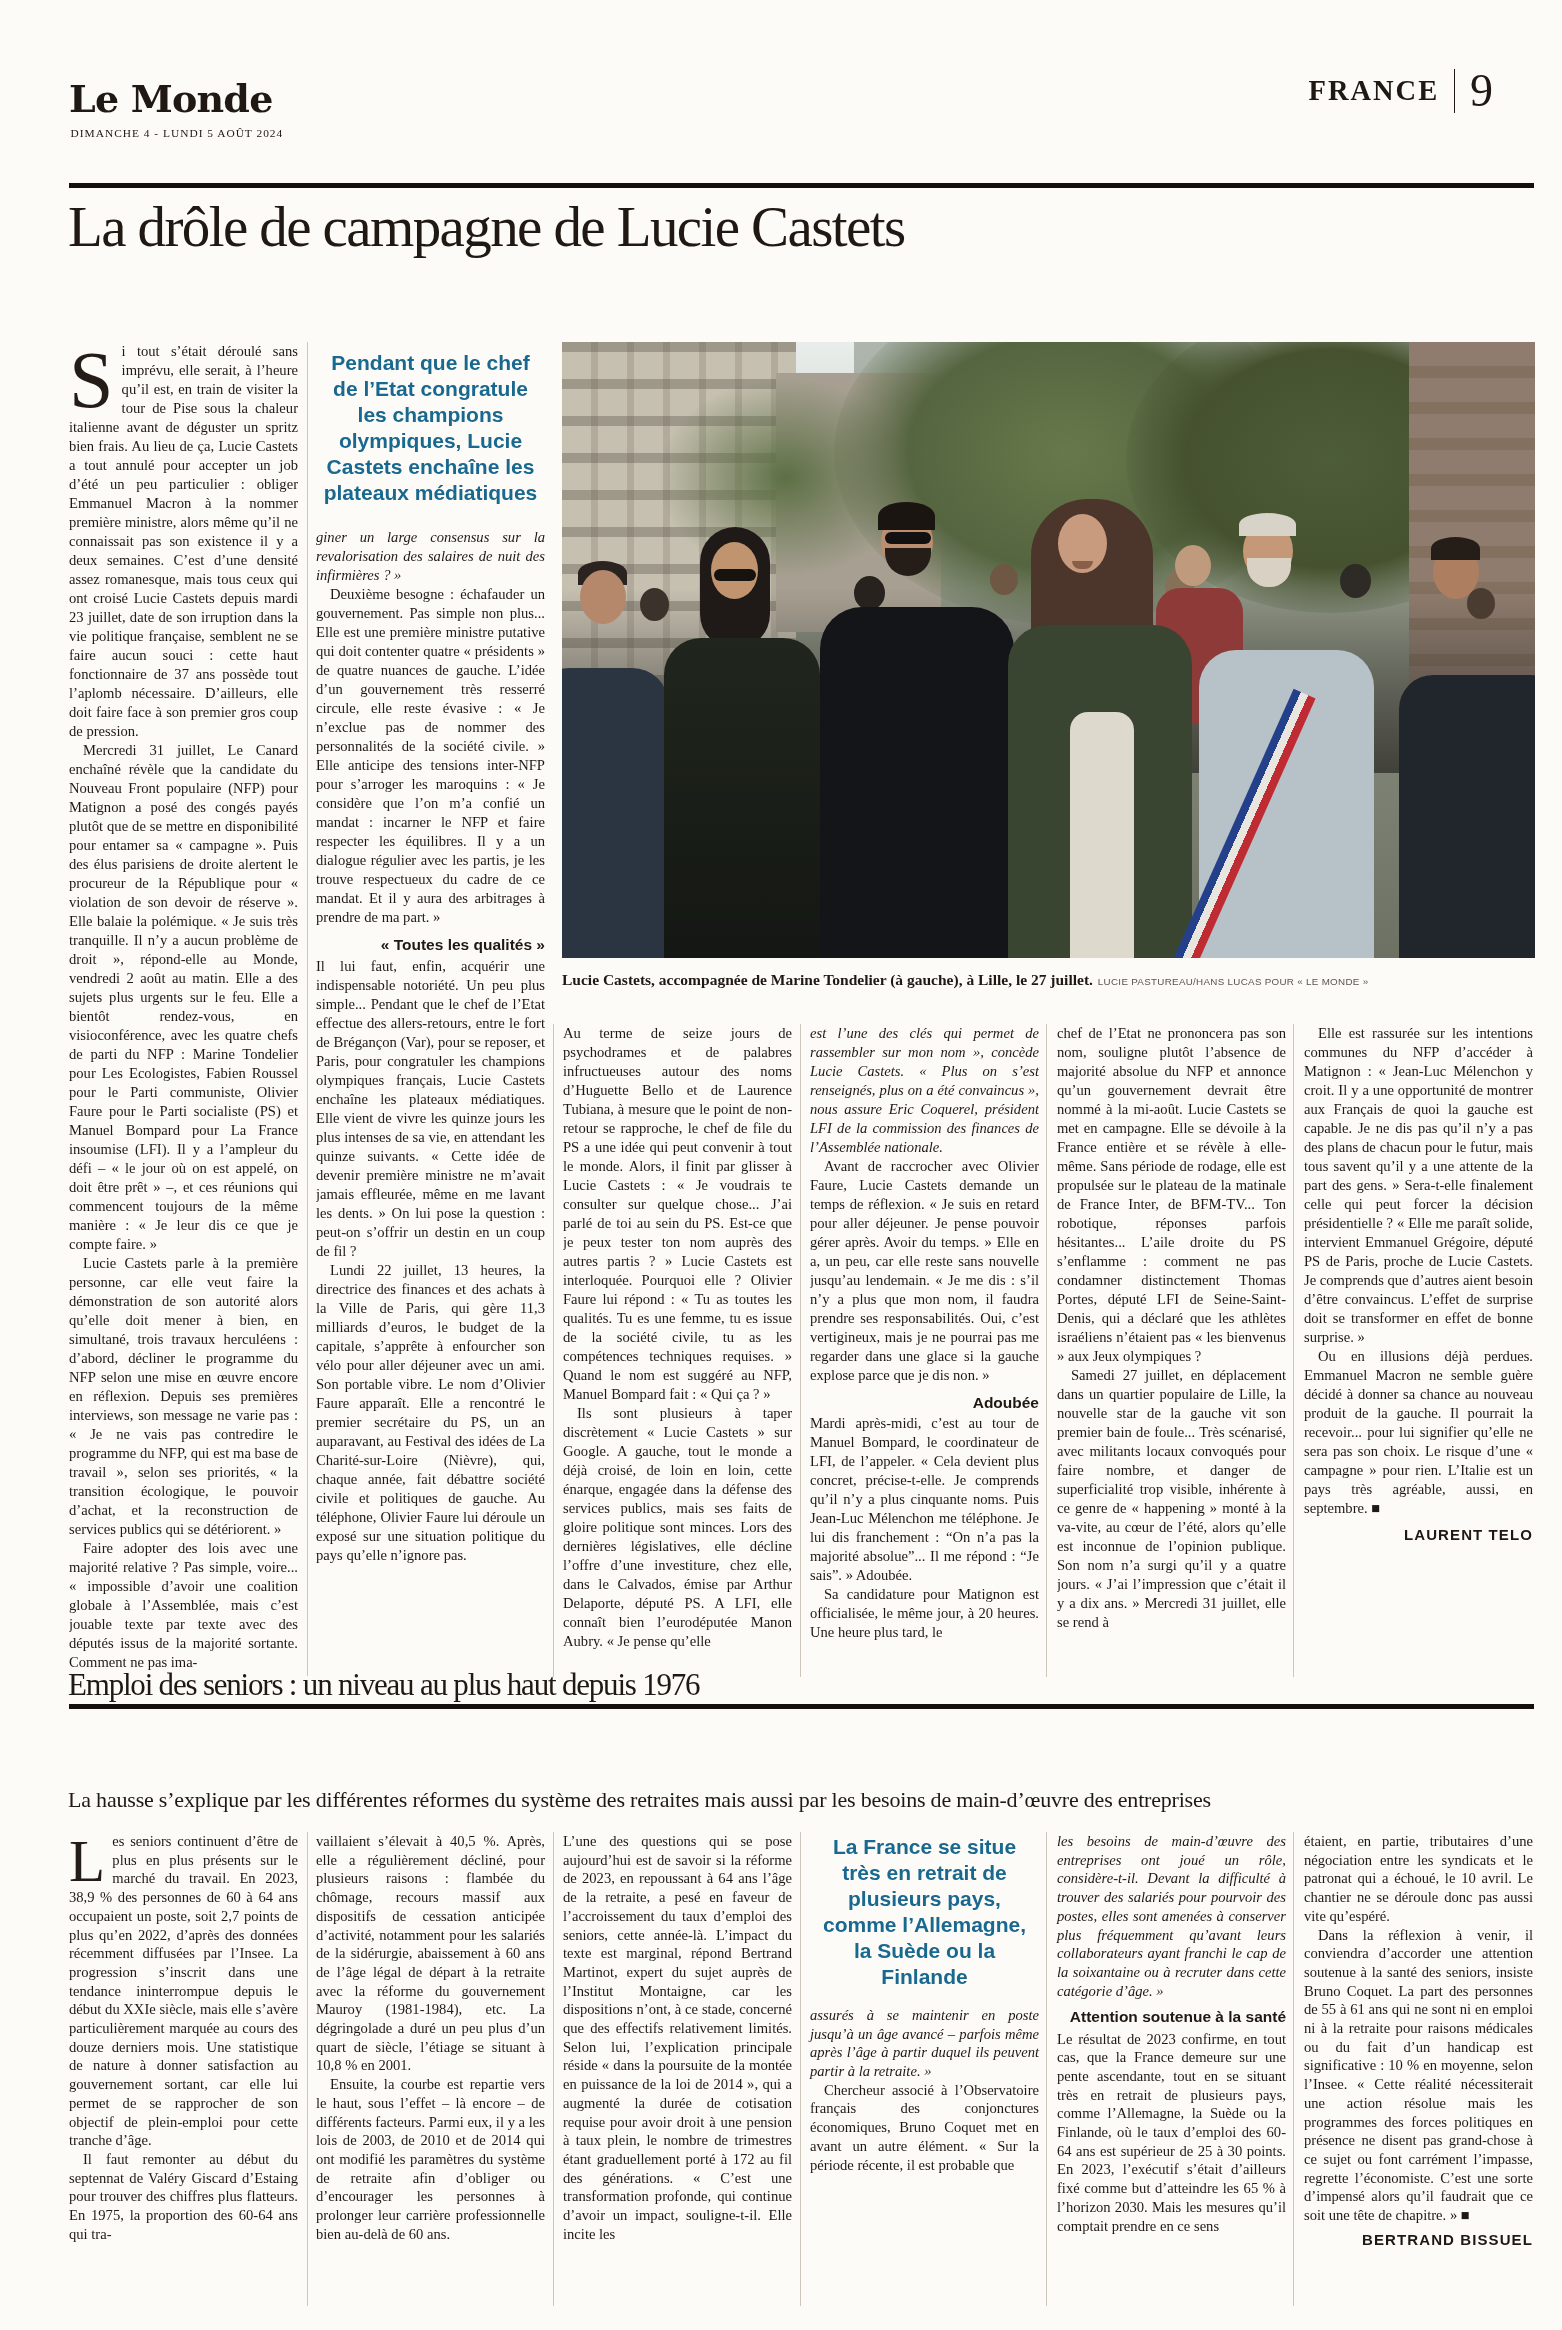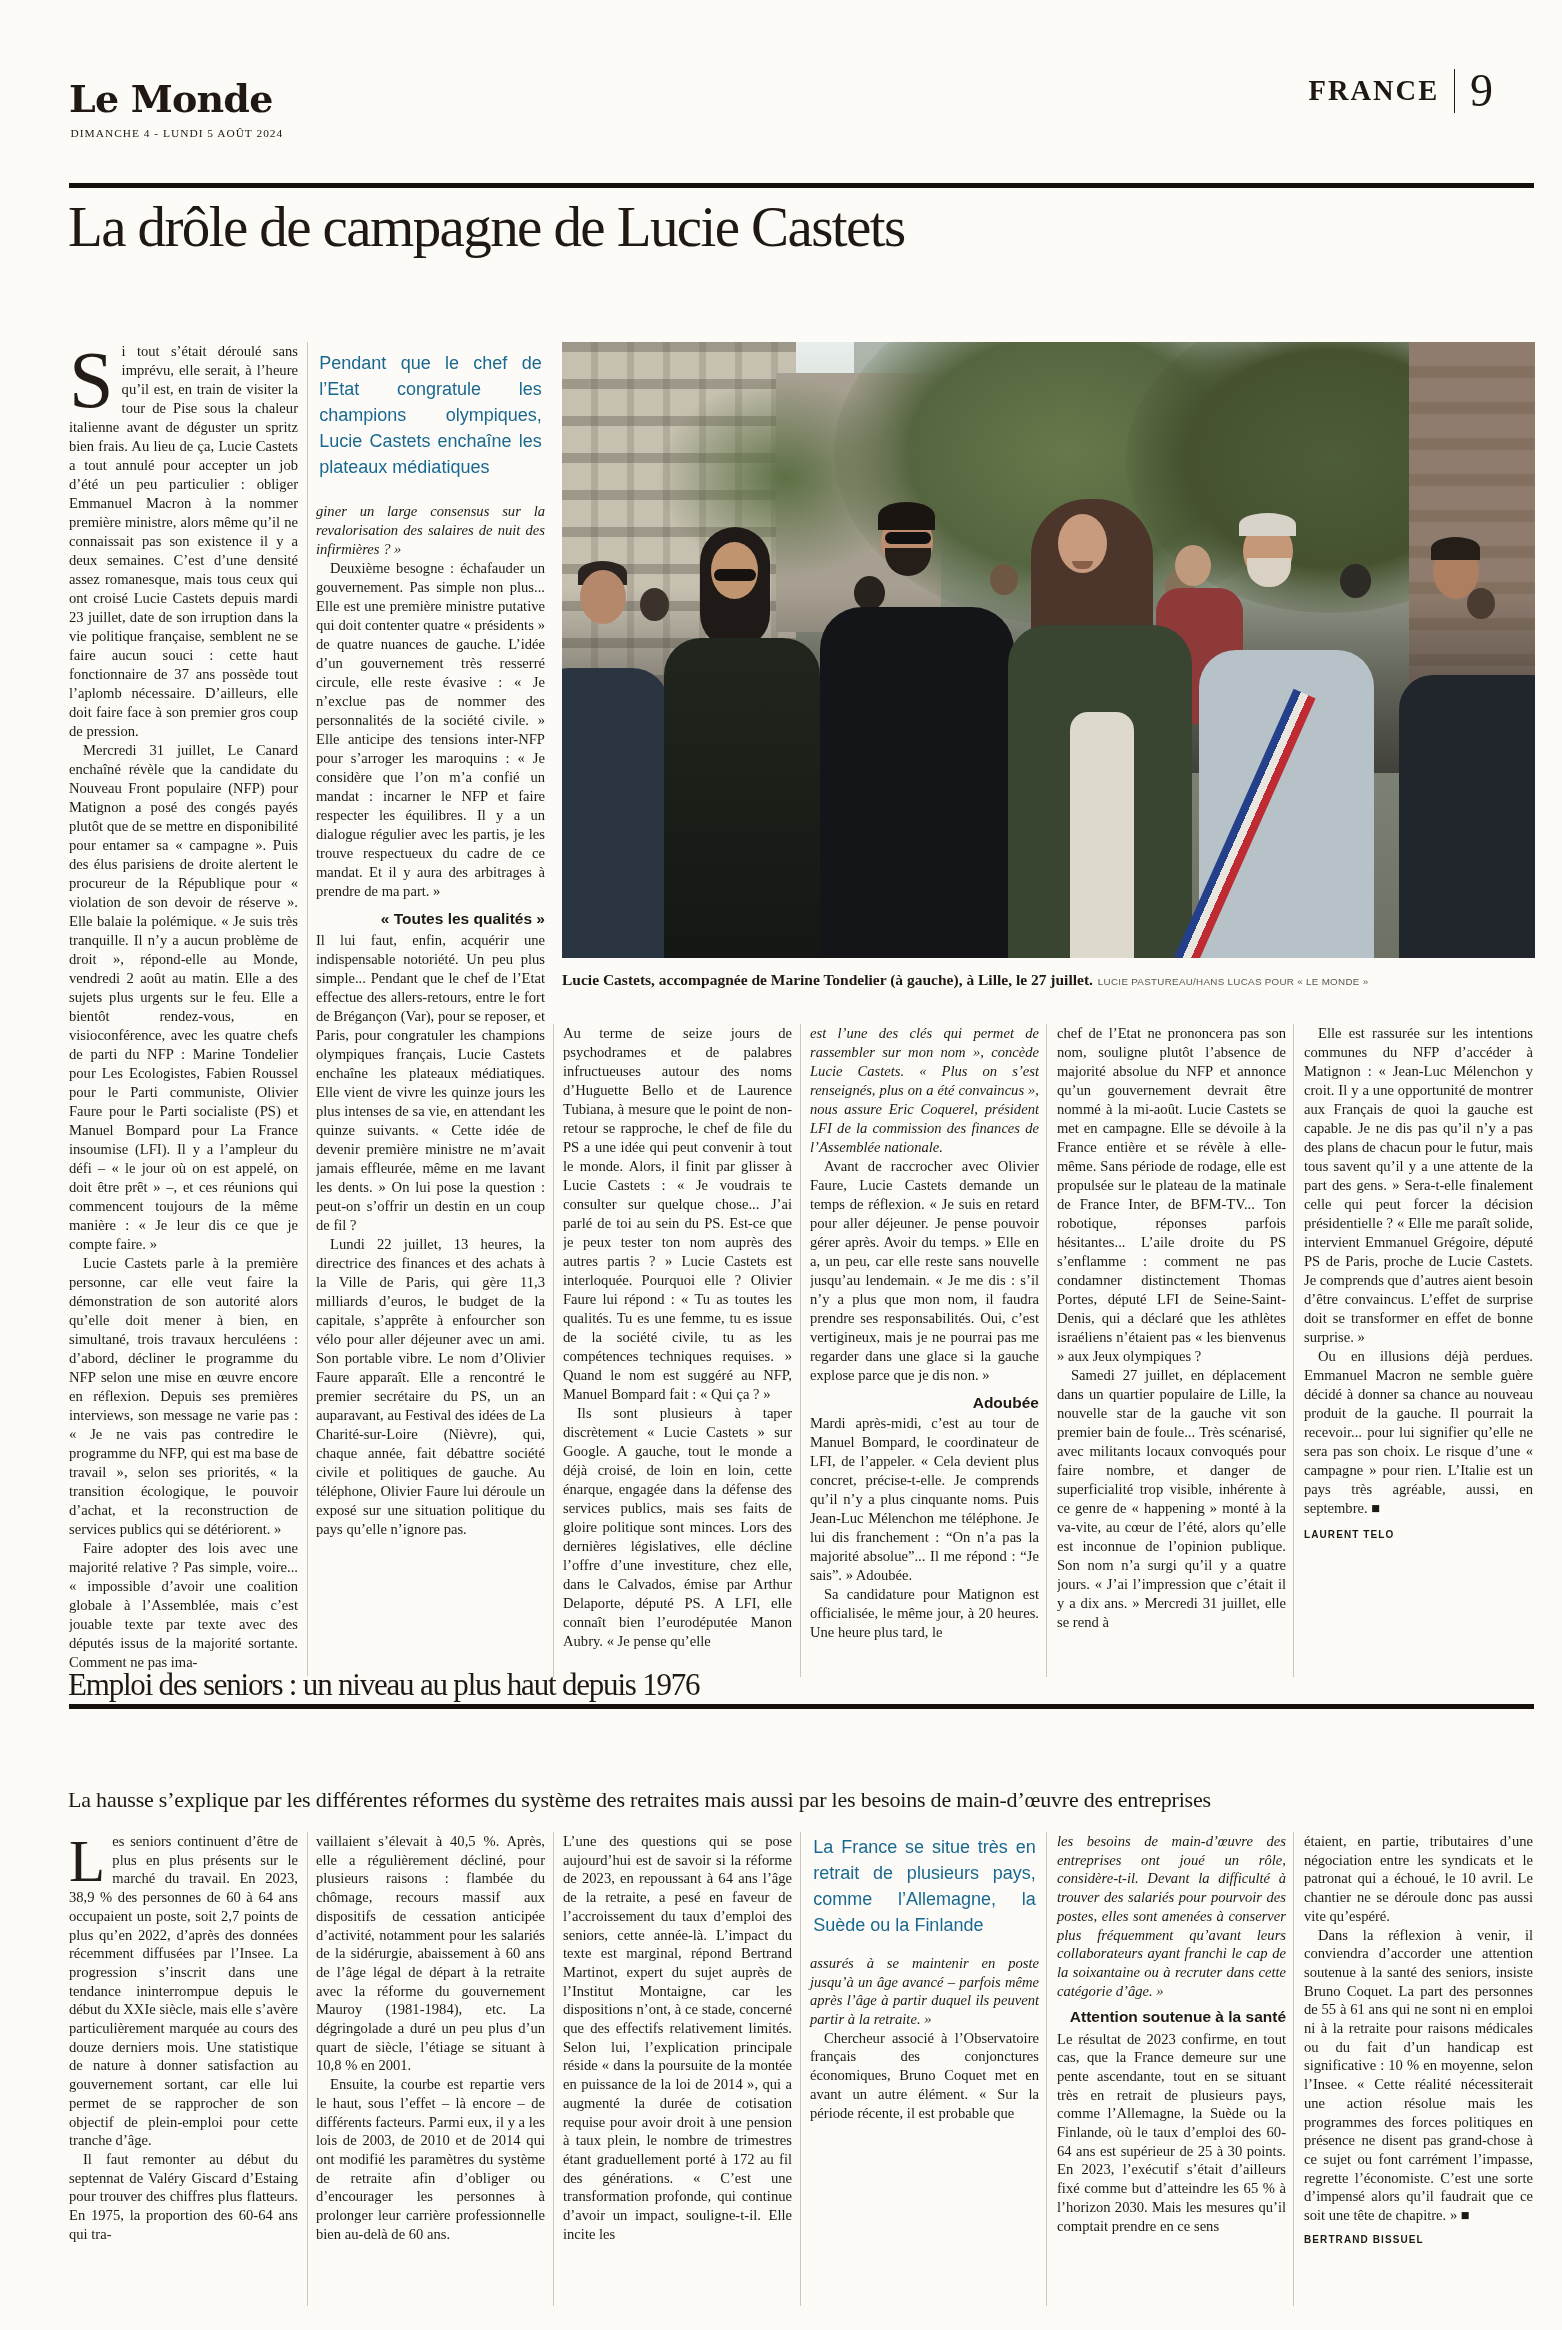--- a/index.html
+++ b/index.html
@@ -50,26 +50,26 @@
   #art1-body .col{height:1334px;overflow:hidden;}
   #art1-body .col.short{padding-top:682px;}
   #art2-body .col{height:474px;font-size:14.6px;line-height:18.7px;}
   .col p{margin:0;text-indent:14px;}
   .col p.cont,.col p.first{text-indent:0;}
   .col p.it{font-style:italic;}
   .dropcap{float:left;font-size:80px;line-height:62px;padding:7.3px 8.1px 0 0;color:#241c16;}
   .dropcap.small{font-size:59px;line-height:46px;padding:5.7px 7.3px 0 0;}
   .subhead{font-family:"Liberation Sans",sans-serif;font-size:15.5px;font-weight:bold;
        margin:8.1px 0 2.4px;text-align:right;text-indent:0;}
-  .pullquote{font-family:"Liberation Sans",sans-serif;font-weight:normal;
-       font-size:18px;line-height:26px;color:var(--accent);
+  .pullquote{font-family:"Liberation Sans",sans-serif;font-weight:bold;
+       font-size:21px;line-height:26px;color:var(--accent);text-align:center;
        margin:8.1px 3.3px 22px;text-indent:0;-webkit-hyphens:none;hyphens:none;}
   #art2-body .pullquote{margin:1.6px 3.3px 16.3px;}
-  .byline{font-family:"Liberation Sans",sans-serif;font-weight:bold;
-       font-size:10px;letter-spacing:1.1px;margin-top:6.5px;}
+  .byline{text-align:right;font-family:"Liberation Sans",sans-serif;font-weight:bold;
+       font-size:15px;letter-spacing:1.1px;margin-top:6.5px;}
   .vrule{position:absolute;width:0.8px;background:var(--lightrule);z-index:1;}
 
   
   .photo-block{position:absolute;left:493px;top:0;width:973px;height:661px;
        background:var(--paper);z-index:5;}
   .photo{position:relative;width:973px;height:616px;overflow:hidden;
        background:linear-gradient(180deg,#aeb6ae 0%,#99a191 28%,#848a7b 55%,#6d7164 100%);}
   .photo div{position:absolute;}
   .ph-sky{left:0;top:0;width:30%;height:20%;
        background:linear-gradient(180deg,#e9eeec,#ccd3c9);}

